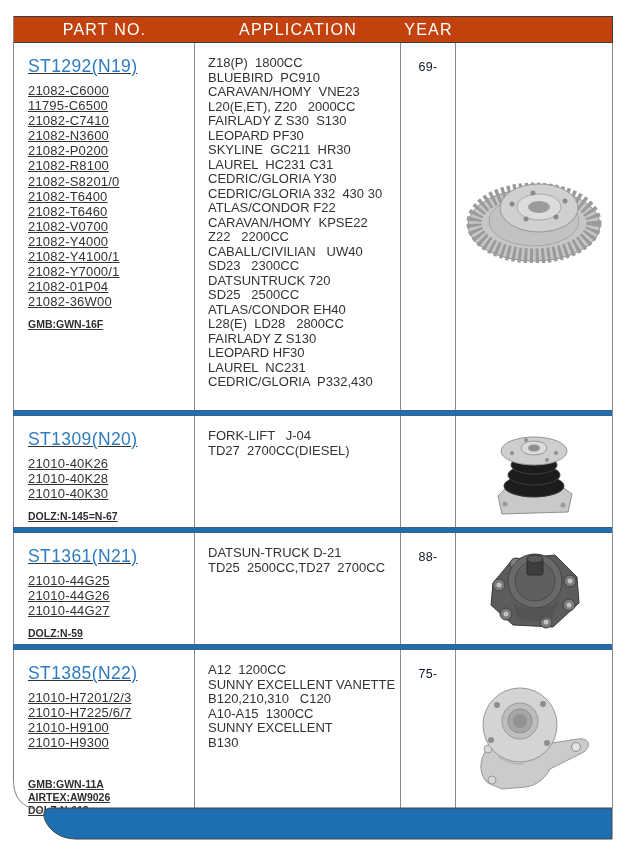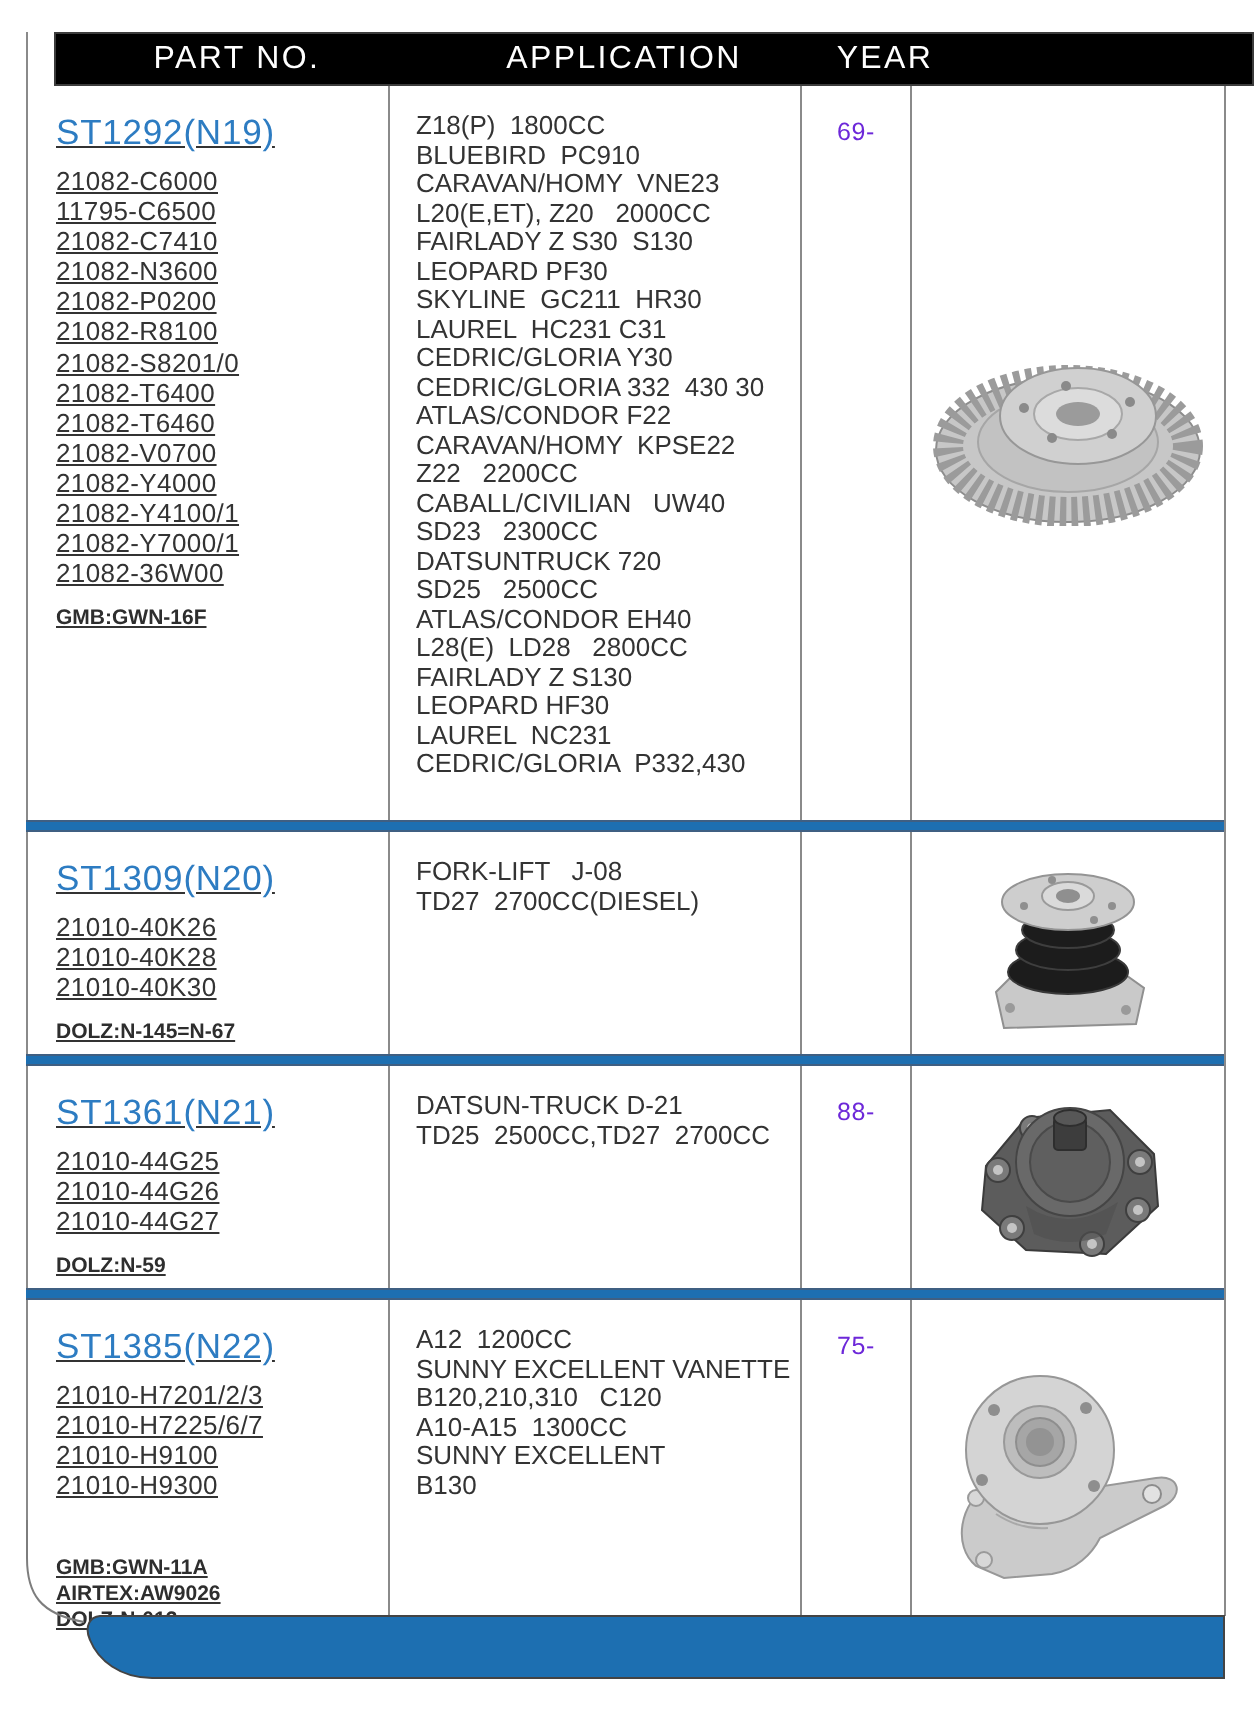--- a/index.html
+++ b/index.html
@@ -1,20 +1,20 @@
 <!DOCTYPE html>
 <html><head>
 <meta charset="utf-8">
 <style>
   html,body{margin:0;padding:0;background:#fff;}
   .page{position:relative;width:627px;height:856px;background:#fff;overflow:hidden;
         font-family:"Liberation Sans","DejaVu Sans",sans-serif;color:#333;}
   
-  .header-row{position:absolute;left:27px;top:16px;width:600px;height:27px;box-sizing:border-box;
-        background:#000000;border:1px solid #3c3c3c;display:flex;align-items:center;color:#fff;}
+  .header-row{position:absolute;left:13px;top:16px;width:600px;height:27px;box-sizing:border-box;
+        background:#c2410c;border:1px solid #3c3c3c;display:flex;align-items:center;color:#fff;}
   .hcell{text-align:center;font-size:16px;letter-spacing:1.2px;white-space:nowrap;}
   .h1{width:181px}.h2{width:206px}.h3{width:55px}.h4{width:156px}
   
   .tbody{position:absolute;left:13px;top:43px;width:600px;height:765px;box-sizing:border-box;
         border-right:1px solid #8a8a8a;}
   .left-border{position:absolute;left:13px;top:16px;width:1px;height:763px;background:#8a8a8a;}
   .row{display:flex;box-sizing:border-box;}
   .row1{height:367px}.row2{height:111px}.row3{height:111px}.row4{height:182px}
   .sep{height:6px;background:#1d6fb1;border-top:1px solid #3f5f82;border-bottom:1px solid #3f5f82;box-sizing:border-box;}
   .cell{box-sizing:border-box;height:100%;}
@@ -22,21 +22,21 @@
   .c2{width:206px;padding:13px 4px 0 13px;border-left:1px solid #8a8a8a;}
   .c3{width:55px;border-left:1px solid #8a8a8a;text-align:center;padding-top:14px;}
   .c4{width:157px;border-left:1px solid #8a8a8a;display:flex;align-items:center;justify-content:center;}
   .part-code{font-size:17.5px;letter-spacing:.4px;color:#2d7cc2;margin-bottom:6px;white-space:pre;}
   .pn-line{font-size:13px;line-height:15.1px;letter-spacing:.2px;color:#333;white-space:pre;}
   .notes{margin-top:9px;}
   .row4 .notes{margin-top:28px;}
   .note-line{font-size:10.5px;font-weight:bold;line-height:13px;color:#2e2e2e;white-space:pre;}
   .app{font-size:13px;}
   .app-line{line-height:14.5px;color:#333;white-space:pre;}
-  .year{font-size:12.5px;color:#6d28d9;letter-spacing:.3px;}
+  .year{font-size:12.5px;color:#0f172a;letter-spacing:.3px;}
   .photo{display:flex;align-items:center;justify-content:center;}
   .photo1{margin-top:-28px;}
   
   .swoosh{position:absolute;left:0;top:760px;}
 </style>
 </head>
 <body>
 
 <div class="page">
 
@@ -60,20 +60,21 @@
             <div class="pn-line">21082-N3600</div>
             <div class="pn-line">21082-P0200</div>
             <div class="pn-line">21082-R8100</div>
             <div class="pn-line">21082-S8201/0</div>
             <div class="pn-line">21082-T6400</div>
             <div class="pn-line">21082-T6460</div>
             <div class="pn-line">21082-V0700</div>
             <div class="pn-line">21082-Y4000</div>
             <div class="pn-line">21082-Y4100/1</div>
             <div class="pn-line">21082-Y7000/1</div>
+            <div class="pn-line">21082-01P04</div>
             <div class="pn-line">21082-36W00</div>
           </div>
         <div class="notes">
             <div class="note-line">GMB:GWN-16F</div>
           </div>
       </div>
       <div class="cell c2 app">
           <div class="app-line">Z18(P)  1800CC</div>
           <div class="app-line">BLUEBIRD  PC910</div>
           <div class="app-line">CARAVAN/HOMY  VNE23</div>
@@ -128,21 +129,21 @@
         <div>
             <div class="pn-line">21010-40K26</div>
             <div class="pn-line">21010-40K28</div>
             <div class="pn-line">21010-40K30</div>
           </div>
         <div class="notes">
             <div class="note-line">DOLZ:N-145=N-67</div>
           </div>
       </div>
       <div class="cell c2 app">
-          <div class="app-line">FORK-LIFT   J-08</div>
+          <div class="app-line">FORK-LIFT   J-04</div>
           <div class="app-line">TD27  2700CC(DIESEL)</div>
         </div>
       <div class="cell c3">
         <span class="year"></span>
       </div>
       <div class="cell c4">
         <div class="photo" aria-label="water-pump-with-pulley">
           <svg width="88" height="92" viewBox="0 0 88 92">
             <path d="M8,70 L20,58 L68,58 L82,68 L78,86 L12,88 Z" fill="#c9c9c9" stroke="#909090"></path>
             <circle cx="15" cy="78" r="2.5" fill="#9a9a9a"></circle>

